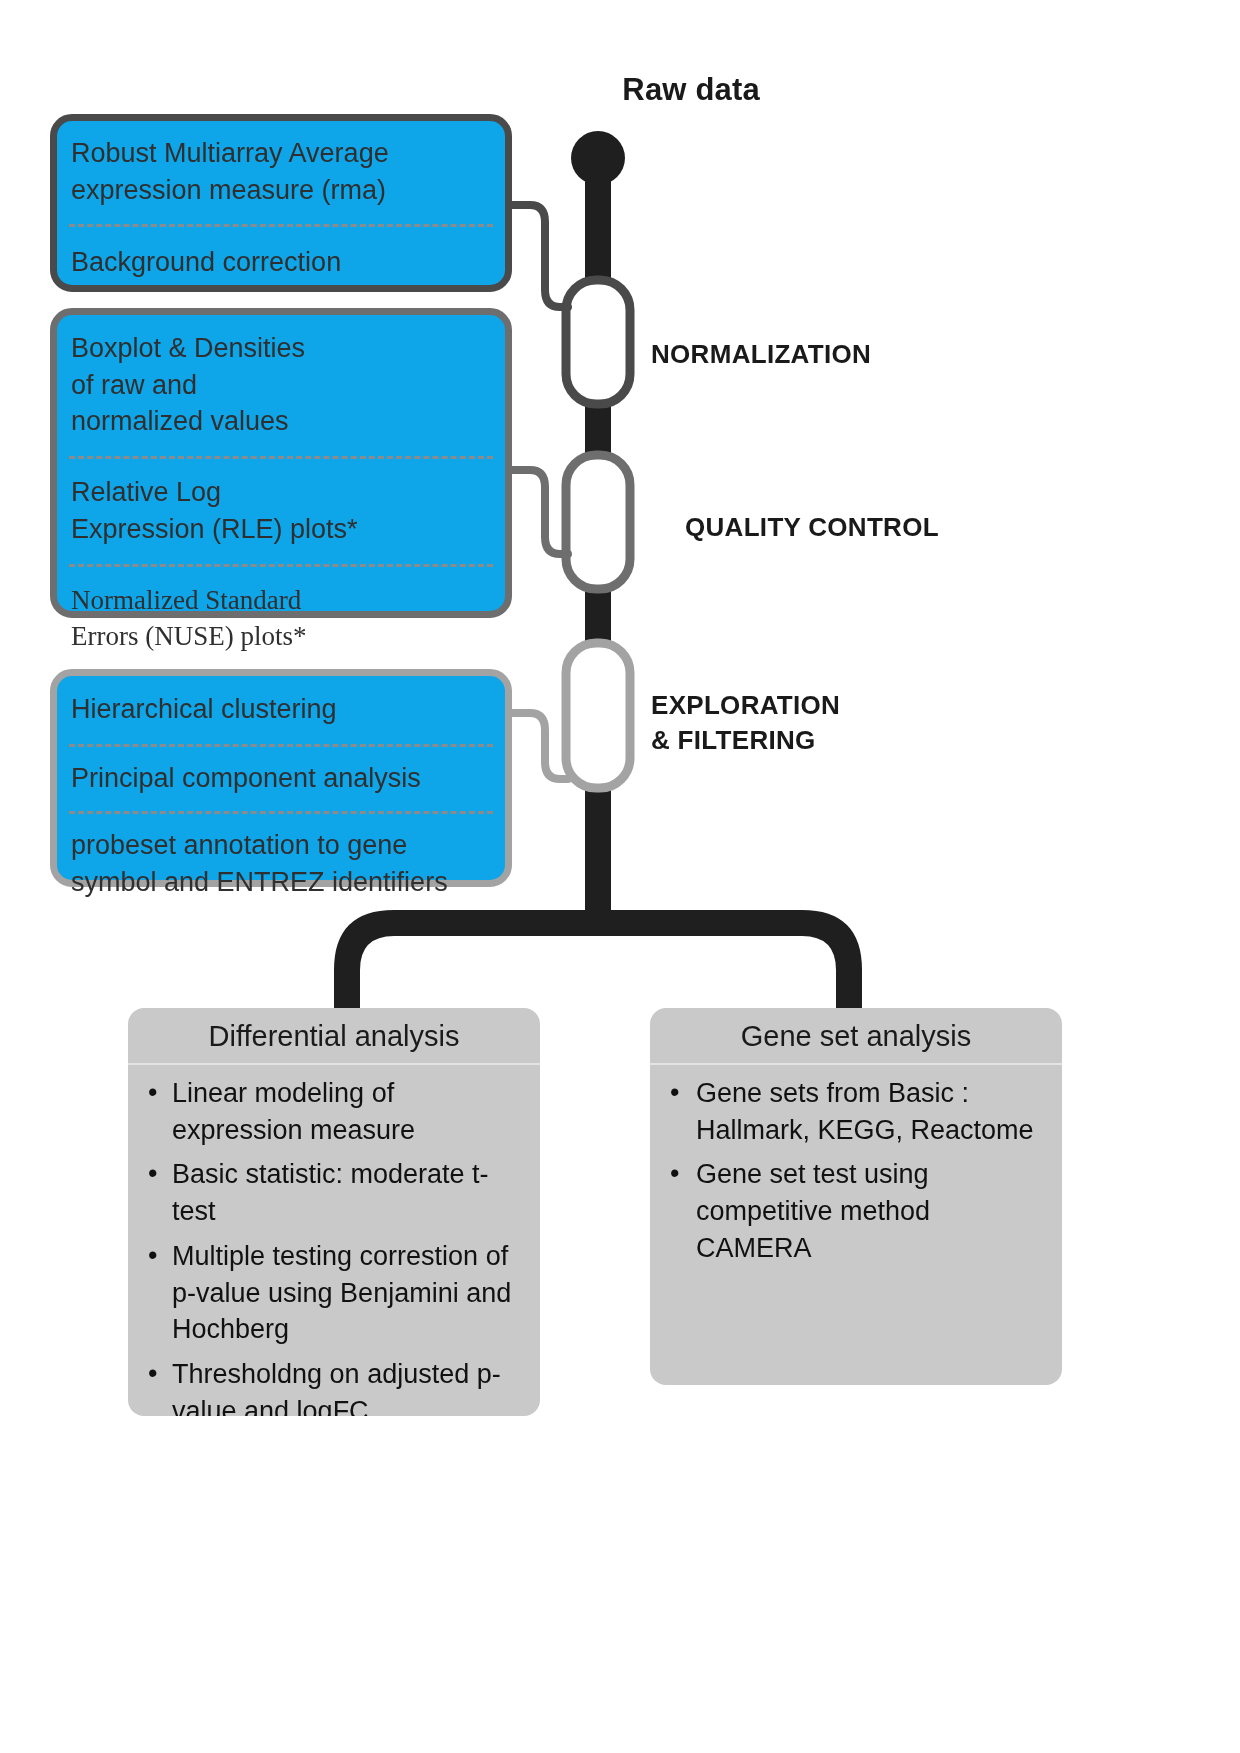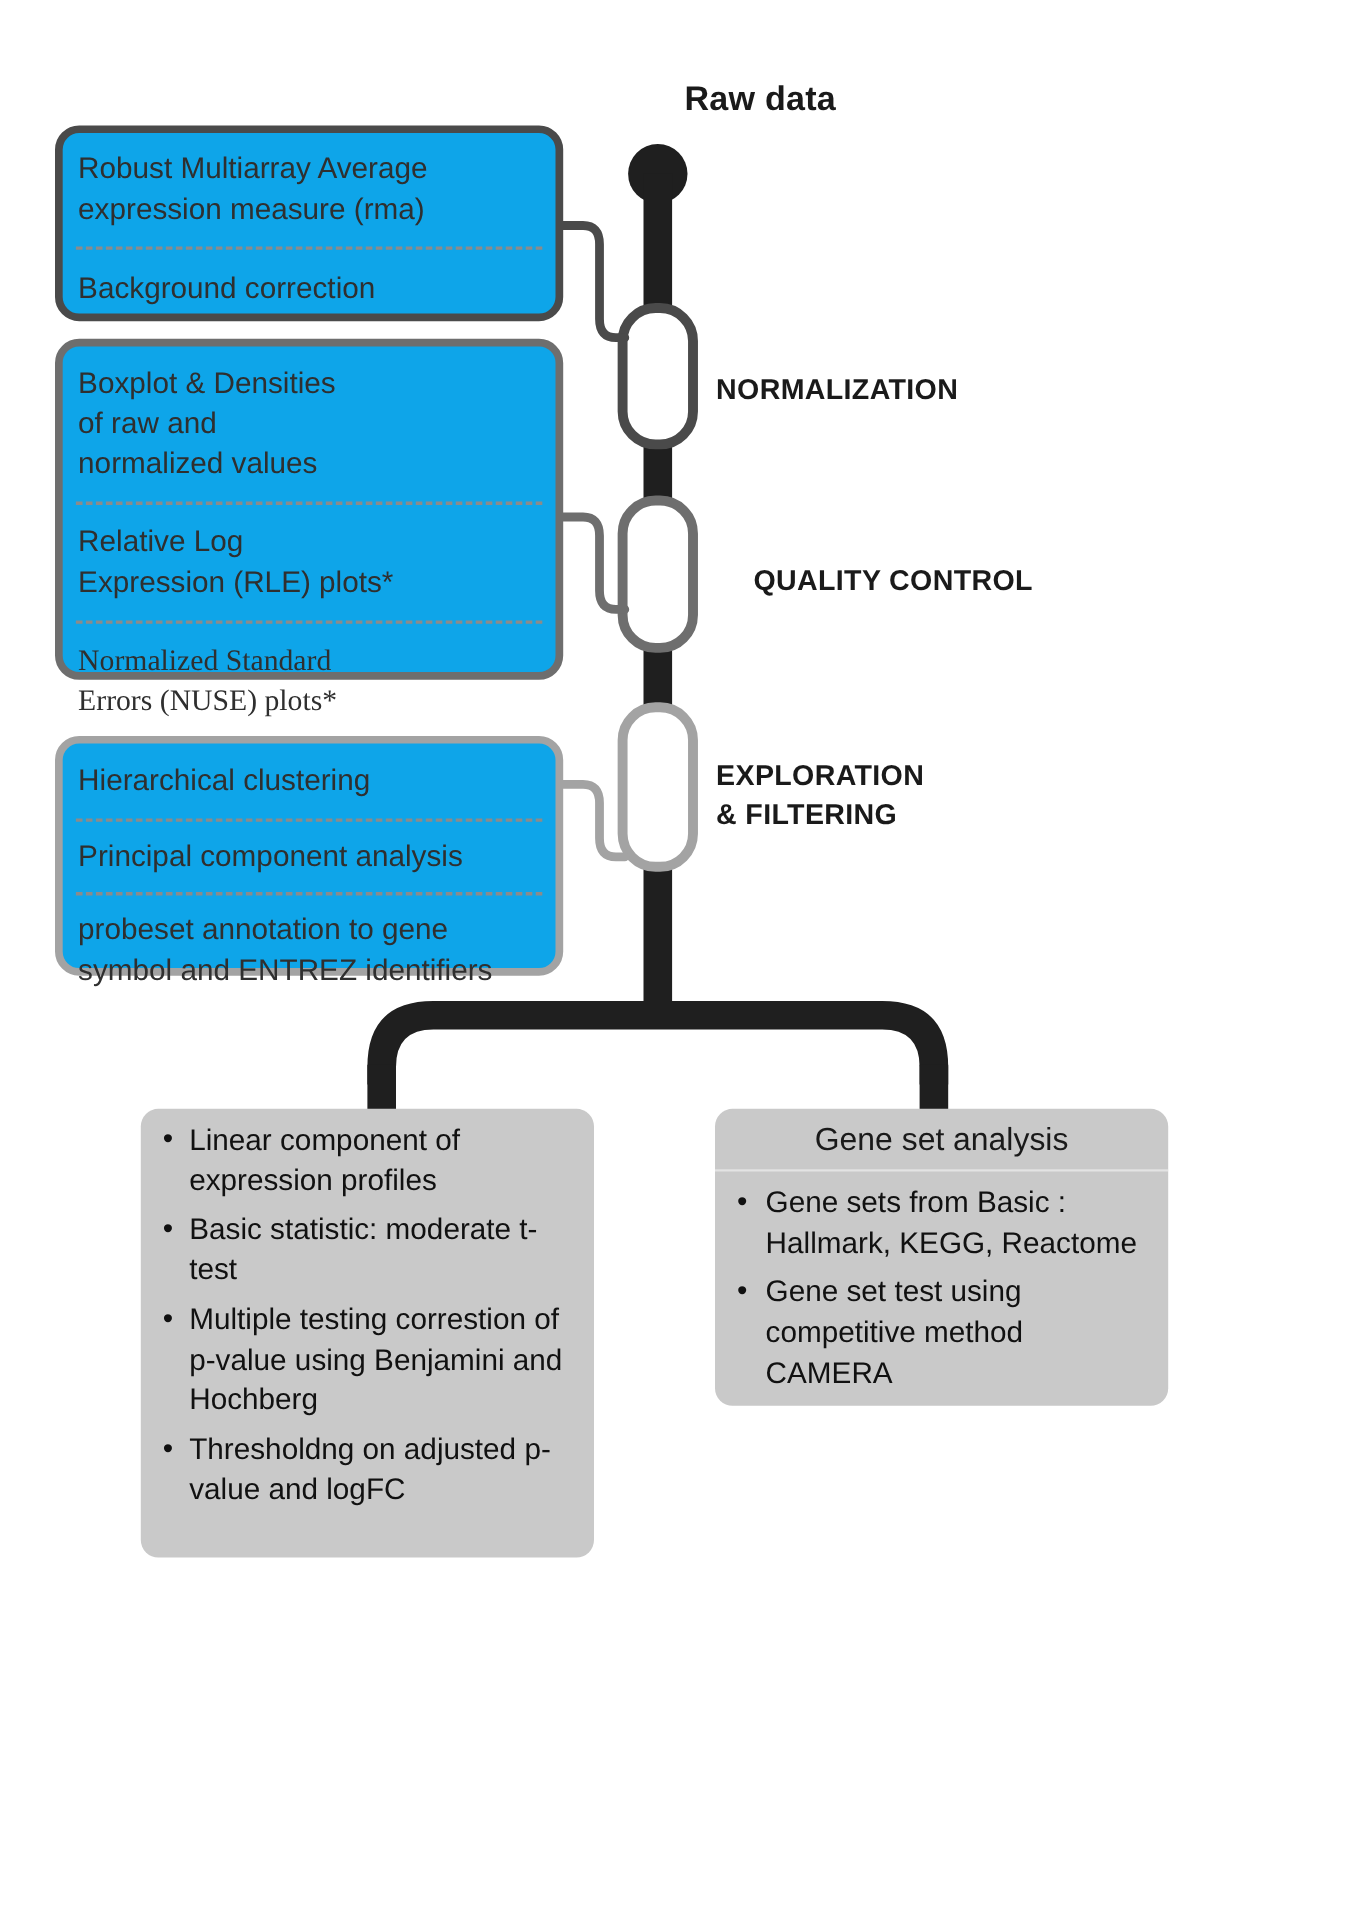--- a/index.html
+++ b/index.html
@@ -113,21 +113,21 @@
 
   
   .result-panel {
     position: absolute;
     box-sizing: border-box;
     background: #c9c9c9;
     border-radius: 16px;
     overflow: hidden;
   }
   #panel-differential { left: 128px; top: 1008px; width: 412px; height: 408px; }
-  #panel-geneset      { left: 650px; top: 1008px; width: 412px; height: 270px; }
+  #panel-geneset      { left: 650px; top: 1008px; width: 412px; height: 377px; }
 
   .panel-title {
     font-size: 29px;
     color: #1a1a1a;
     text-align: center;
     padding: 12px 8px 10px 8px;
     border-bottom: 2px solid #e3e3e3;
   }
   .panel-list {
     margin: 0;
@@ -232,22 +232,23 @@
   <div class="rows">
     <div class="card-row r0">Hierarchical clustering</div>
     <div class="card-divider d0"></div>
     <div class="card-row r1">Principal component analysis</div>
     <div class="card-divider d1"></div>
     <div class="card-row r2">probeset annotation to gene<br>symbol and ENTREZ identifiers</div>
   </div>
 </div>
 
 <div class="result-panel" id="panel-differential">
+  <div class="panel-title">Differential analysis</div>
   <ul class="panel-list">
-    <li>Linear component of expression profiles</li>
+    <li>Linear modeling of expression measure</li>
     <li>Basic statistic: moderate t-test</li>
     <li>Multiple testing correstion of p-value using Benjamini and Hochberg</li>
     <li>Thresholdng on adjusted p-value and logFC</li>
   </ul>
 </div>
 
 <div class="result-panel" id="panel-geneset">
   <div class="panel-title">Gene set analysis</div>
   <ul class="panel-list">
     <li>Gene sets from Basic : Hallmark, KEGG, Reactome</li>

